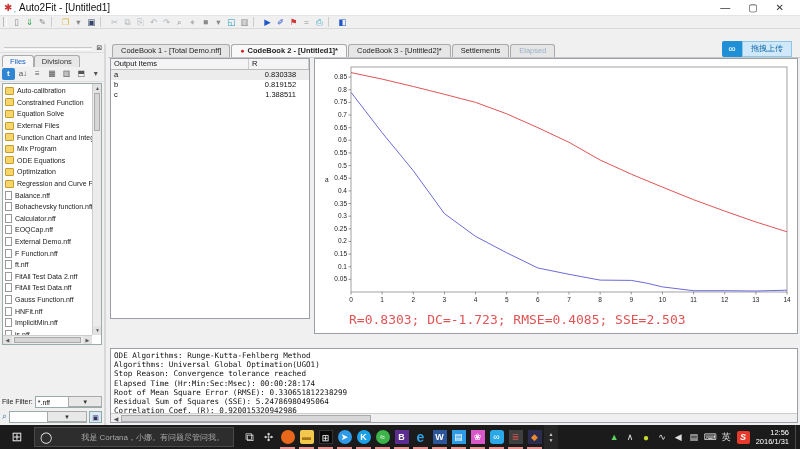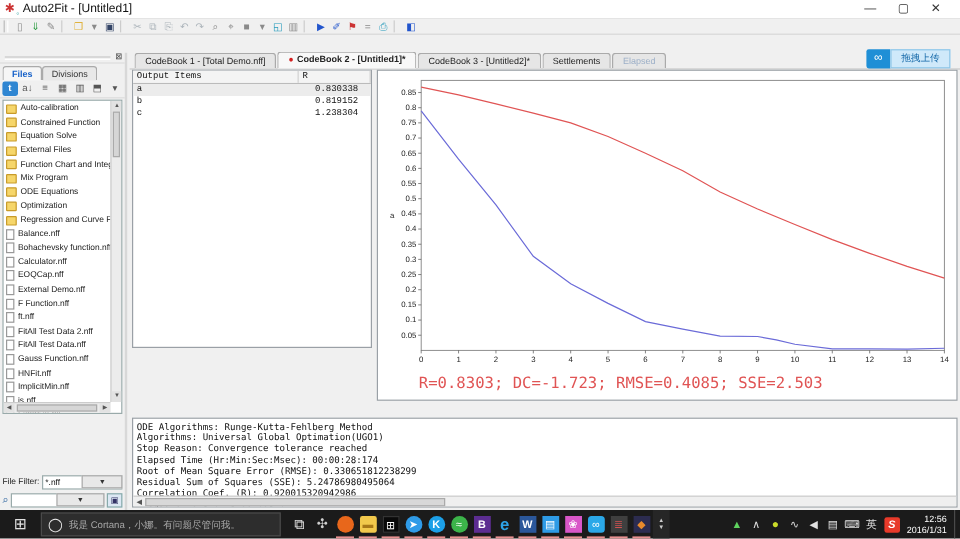--- a/index.html
+++ b/index.html
@@ -31,21 +31,21 @@
   
   .app-body { position:absolute; top:44px; left:0; right:0; bottom:24px; background:#f0f0f0; }
 
   
   .sidebar { position:absolute; left:0; top:0; width:106px; height:100%; border-right:2px solid #d8d8d8; display:flex; flex-direction:column; background:#f0f0f0; }
   .sb-topbar { height:9px; display:flex; align-items:center; border-bottom:1px solid #ddd; }
   .sb-grip { flex:1; height:3px; margin:0 4px; border-top:1px solid #c8c8c8; border-bottom:1px solid #fff; }
   .sb-close { font-size:7px; line-height:8px; padding-right:2px; color:#444; }
   .sb-tabs { height:14px; display:flex; padding-left:2px; align-items:flex-end; }
   .sb-tab { font-size:7.5px; padding:1px 7px; border:1px solid #aaa; border-bottom:none; border-radius:3px 3px 0 0; background:#e8e8e8; color:#333; }
-  .sb-tab.active { background:#f6f6f6; color:#1560c8; font-weight:bold; }
+  .sb-tab.active { background:#f6f6f6; color:#1560c8; font-weight:normal; }
   .sb-combo { height:15px; margin:1px 2px; border:1px solid #9aa; background:#fff; display:flex; align-items:center; padding:0 2px; }
   .folder-glyph { width:9px; height:7px; background:#f2c94c; border:1px solid #c89b2a; border-radius:1px; margin-right:3px; position:relative; }
   .folder-glyph::before { content:""; position:absolute; top:-3px; left:0; width:4px; height:2px; background:#f2c94c; border:1px solid #c89b2a; border-bottom:none; }
   .sb-combo-label { flex:1; font-size:7.5px; }
   .combo-btn { width:11px; height:11px; background:#e8e8e8; border:1px solid #aaa; font-size:6px; line-height:10px; text-align:center; color:#333; }
   .sb-tools { height:15px; display:flex; align-items:center; gap:2px; padding:0 2px; border-bottom:1px solid #ddd; }
   .sbt { width:13px; height:12px; font-size:8px; line-height:12px; text-align:center; color:#555; }
   .blue-btn { background:#2f86d2; color:#fff; border-radius:2px; font-weight:bold; }
   .sb-list { position:relative; height:262px; background:#fff; border:1px solid #9aa; margin:1px 2px 0 2px; overflow:hidden; }
   .sb-rows { position:absolute; left:0; top:1px; right:9px; }
@@ -80,21 +80,21 @@
   .tab .dot-ind { display:none; color:#d42020; font-size:7px; margin-right:3px; }
   .tab .dot-ind.show { display:inline; }
   .upload-wrap { position:absolute; right:8px; top:-3px; display:flex; height:16px; }
   .upload-ico { width:20px; background:#1f8fd6; color:#fff; font-size:10px; text-align:center; line-height:16px; border-radius:2px 0 0 2px; }
   .upload-label { background:#cfe9fa; border:1px solid #8ec6e8; color:#1468a8; font-size:8px; line-height:14px; padding:0 8px; }
 
   .content { position:absolute; left:0; top:14px; right:0; bottom:0; }
   .panel { background:#fff; border:1px solid #9aa0a6; }
 
   
-  .table-panel { position:absolute; left:2px; top:0px; width:200px; height:232px;font-family:Liberation Mono, monospace; }
+  .table-panel { position:absolute; left:2px; top:0px; width:200px; height:261px; }
   .otable-head { display:flex; height:11px; background:#f0f0f0; border-bottom:1px solid #bbb; }
   .oth { font-size:7.5px; line-height:10px; padding-left:3px; border-right:1px solid #ccc; background:#f4f4f4; }
   .oth.c1 { width:138px; } .oth.c2 { flex:1; }
   .otable-row { display:flex; height:10px; }
   .otable-row.sel { background:#ececec; }
   .otd { font-size:7.5px; line-height:10px; padding-left:3px; }
   .otd.c1 { width:138px; } .otd.c2 { flex:1;text-align:center; }
 
   
   .chart-panel { position:absolute; left:206px; top:0px; right:2px; height:276px; }
@@ -106,21 +106,21 @@
   .log-line { font-family:"DejaVu Sans Mono", monospace; font-size:7.6px; line-height:9.2px; white-space:nowrap; color:#111; }
   .log-hscroll { position:absolute; left:0; right:0; bottom:0; height:9px; background:#efefef; border-top:1px solid #ccc; display:flex; align-items:center; }
   .log-harrow { width:10px; font-size:6px; text-align:center; color:#555; }
   .log-hthumb { width:250px; height:7px; background:#d8d8d8; border:1px solid #aaa; }
 
   
   .taskbar { position:absolute; left:0; bottom:0; width:800px; height:24px; background:#1b1b1b; display:flex; align-items:center; color:#e8e8e8; }
   .start-btn { width:34px; text-align:center; font-size:13px; color:#e0e0e0; line-height:24px; }
   .cortana { width:200px; height:20px; background:#2d2d2d; border:1px solid #4a4a4a; display:flex; align-items:center; padding:0 5px; gap:5px; }
   .cortana-circle { font-size:11px; color:#f0f0f0; }
-  .cortana-text { font-size:8px; color:#a8a8a8; white-space:nowrap; overflow:hidden; }
+  .cortana-text { font-size:8px; color:#a8a8a8; white-space:nowrap; overflow:hidden;margin-left:24px; }
   .tb-apps { display:flex; align-items:center; height:100%; margin-left:6px; }
   .tb-app { width:19px; height:100%; display:flex; align-items:center; justify-content:center; position:relative; }
   .tb-app.running::after { content:""; position:absolute; left:2px; right:2px; bottom:0; height:2px; background:#e89090; }
   .tb-glyph { width:14px; height:14px; font-size:9px; line-height:14px; text-align:center; color:#eee; }
   .app-taskview{font-size:12px; color:#e0e0e0;}
   .app-pinwheel{font-size:11px; color:#cfcfcf;}
   .app-firefox{background:#e8671b; border-radius:50%;}
   .app-explorer{background:#f2c94c; border-radius:2px; color:#a87818;}
   .app-store{background:#0a0a0a; color:#fff; border:1px solid #333;}
   .app-xunlei{background:#2f9be8; border-radius:50%; color:#fff;}
@@ -401,21 +401,21 @@
                 <span class="otd c2">0.830338</span>
               </div>
 
               <div class="otable-row">
                 <span class="otd c1">b</span>
                 <span class="otd c2">0.819152</span>
               </div>
 
               <div class="otable-row">
                 <span class="otd c1">c</span>
-                <span class="otd c2">1.238304</span>
+                <span class="otd c2">1.388511</span>
               </div>
             </div>
         </div>
 
         <div class="panel chart-panel">
           <svg id="chart-svg" width="482" height="250" style="display:block;margin:3px 0 0 2px;">
               <rect x="34" y="5" width="436" height="225" fill="none" stroke="#8a8a8a" stroke-width="0.8"></rect>
               <line x1="31.5" y1="217.35955056179776" x2="34" y2="217.35955056179776" stroke="#555" stroke-width="0.6"></line>
               <text x="30" y="219.35955056179776" text-anchor="end" font-size="6.5" font-family="Liberation Sans, sans-serif" fill="#222">0.05</text>
               <line x1="31.5" y1="204.71910112359552" x2="34" y2="204.71910112359552" stroke="#555" stroke-width="0.6"></line>

